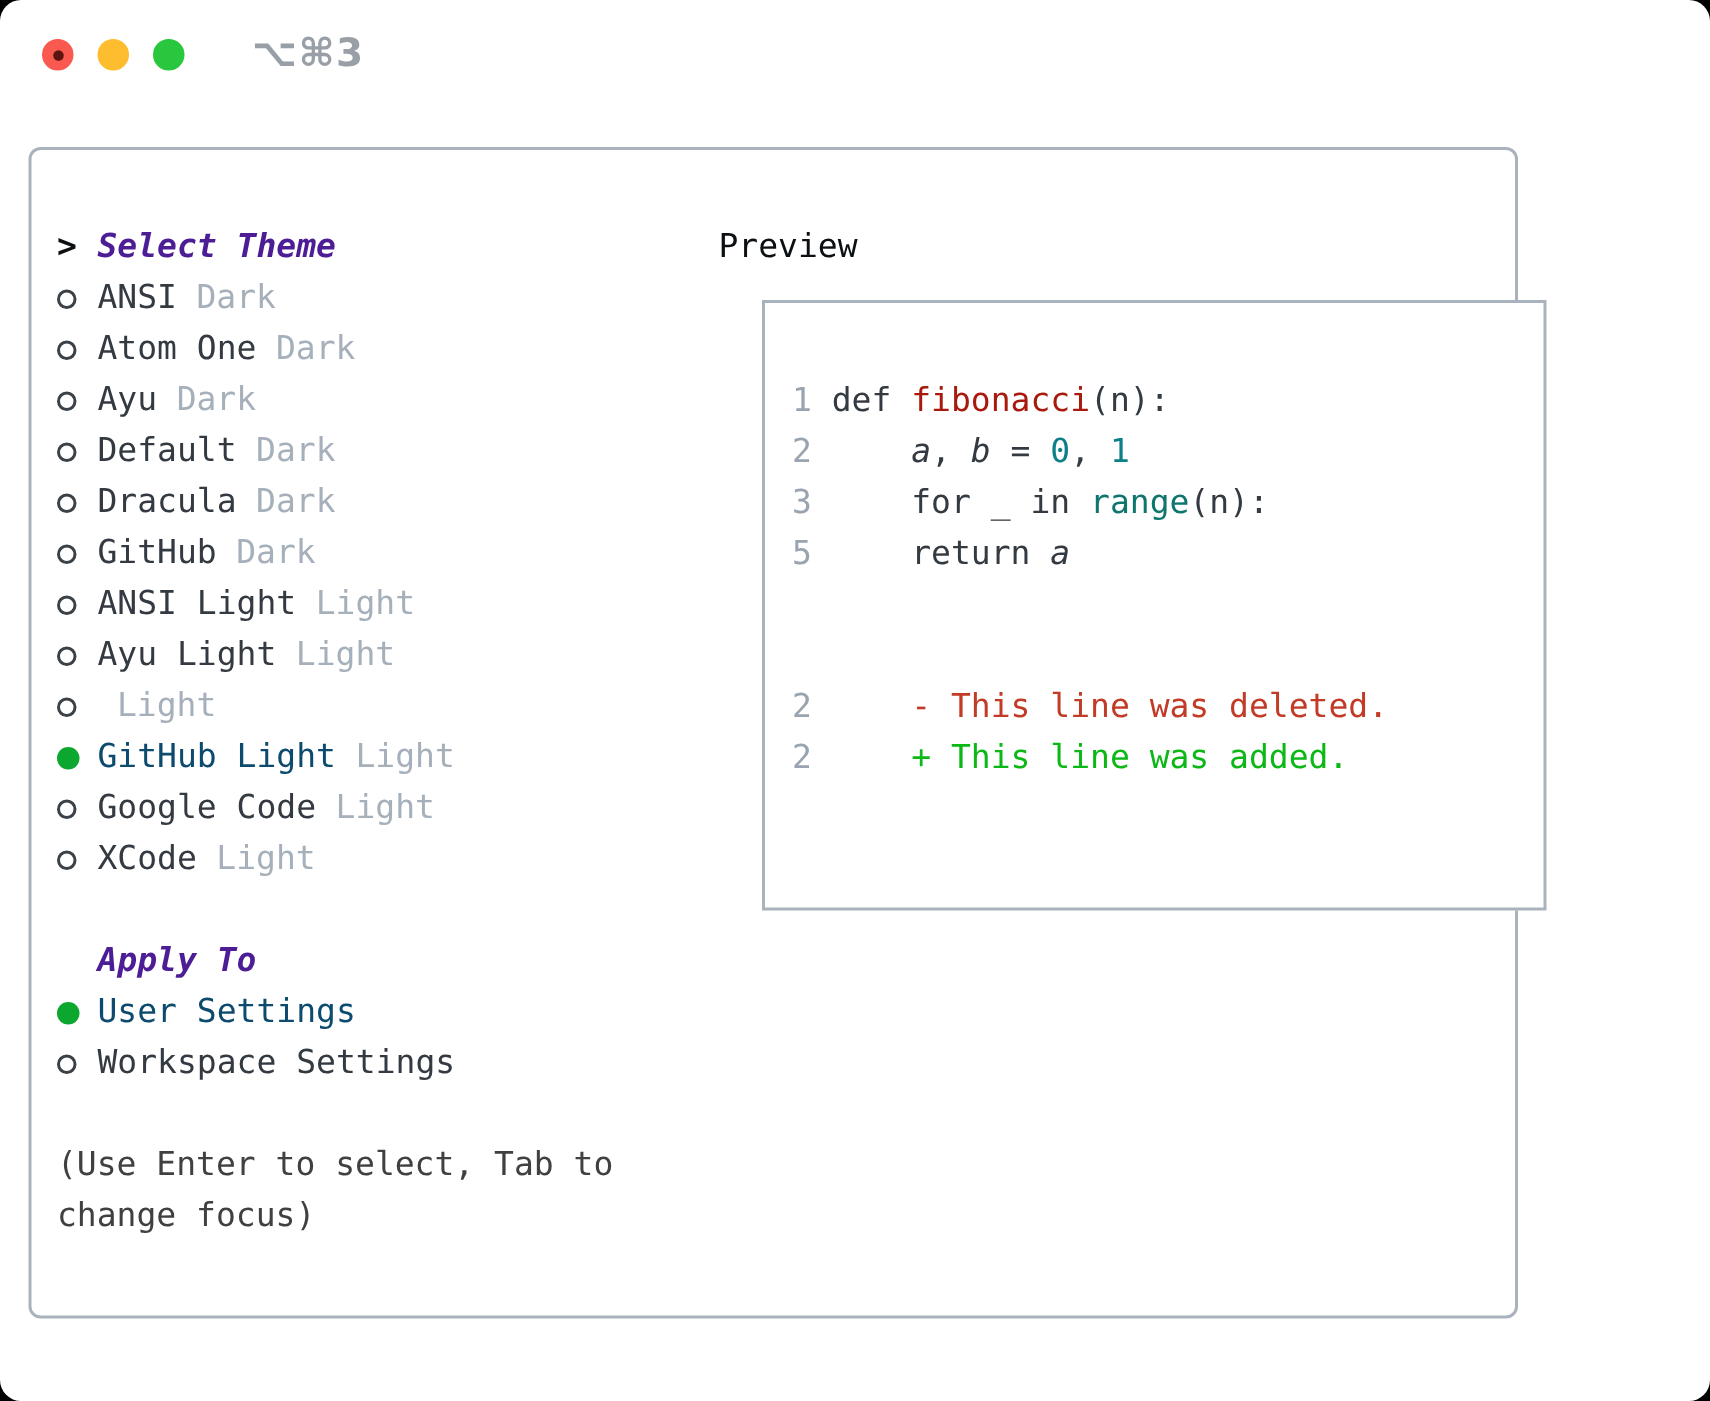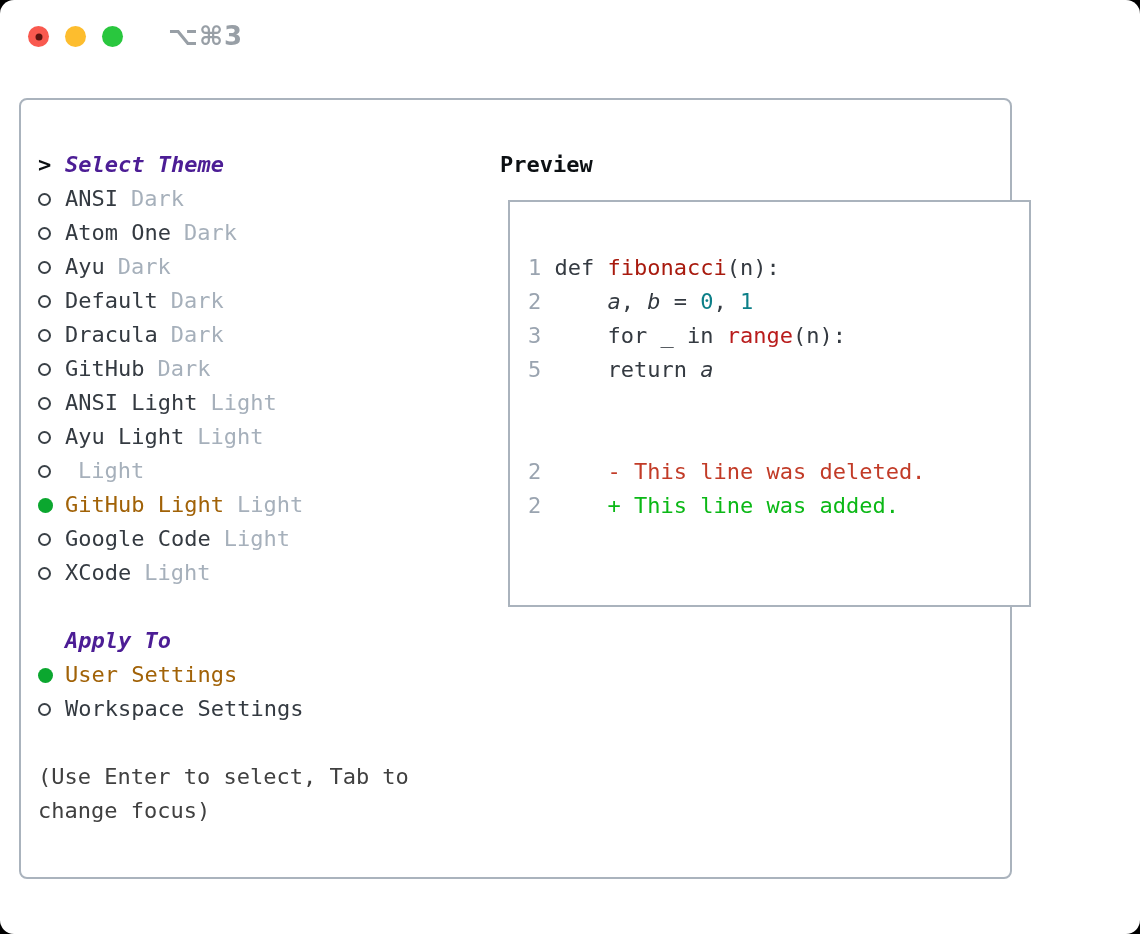--- a/index.html
+++ b/index.html
@@ -43,42 +43,42 @@
     font-size:22px; line-height:34px; white-space:pre; color:#343a41;
   }
   .cell { width:27px; display:flex; align-items:center; flex:none; }
   .caret { font-weight:bold; color:#0c1013; font-size:22px; }
   .radio {
     width:13px; height:13px; border:2px solid #3a4147; border-radius:50%; background:transparent;
   }
   .radio.sel { width:15px; height:15px; border:none; background:#0ba72f; }
   .hdr { font-weight:bold; color:#4c1d95;font-style:italic; }
   .lbl { color:#343a41; }
-  .lbl.sel { color:#a16207; }
+  .lbl.sel { color:#0c4a6e; }
   .sfx { color:#a6b0bb; margin-left:13px; }
   .help { color:#404040; }
 
   
   .preview-title {
-    position:absolute; left:479px; top:48px; height:34px; line-height:34px;
-    font-size:22px; font-weight:bold; color:#0c1013;
+    position:absolute; left:458px; top:48px; height:34px; line-height:34px;
+    font-size:22px; font-weight:normal; color:#0c1013;
   }
   .preview-box {
     position:absolute; left:487px; top:100px; width:523px; height:407px;
     border:2px solid #aab3bd; background:#fff;
   }
   .code { position:absolute; left:18px; top:49px; right:0; }
   .pline { height:34px; line-height:34px; font-size:22px; white-space:pre; }
 
   .c-ln  { color:#9aa4b0; }
   .c-d   { color:#343a41; }
   .c-fn  { color:#a81a0e; }
   .c-v   { color:#343a41; font-style:italic; }
   .c-n   { color:#0c7f88; }
-  .c-b   { color:#b91c1c; }
+  .c-b   { color:#0f766e; }
   .c-ctx { color:#8c949b; }
   .c-del { color:#c23b27; }
   .c-add { color:#0bb816; }
 </style>
 </head>
 <body>
 
 <div class="window">
 
   <div class="titlebar">

